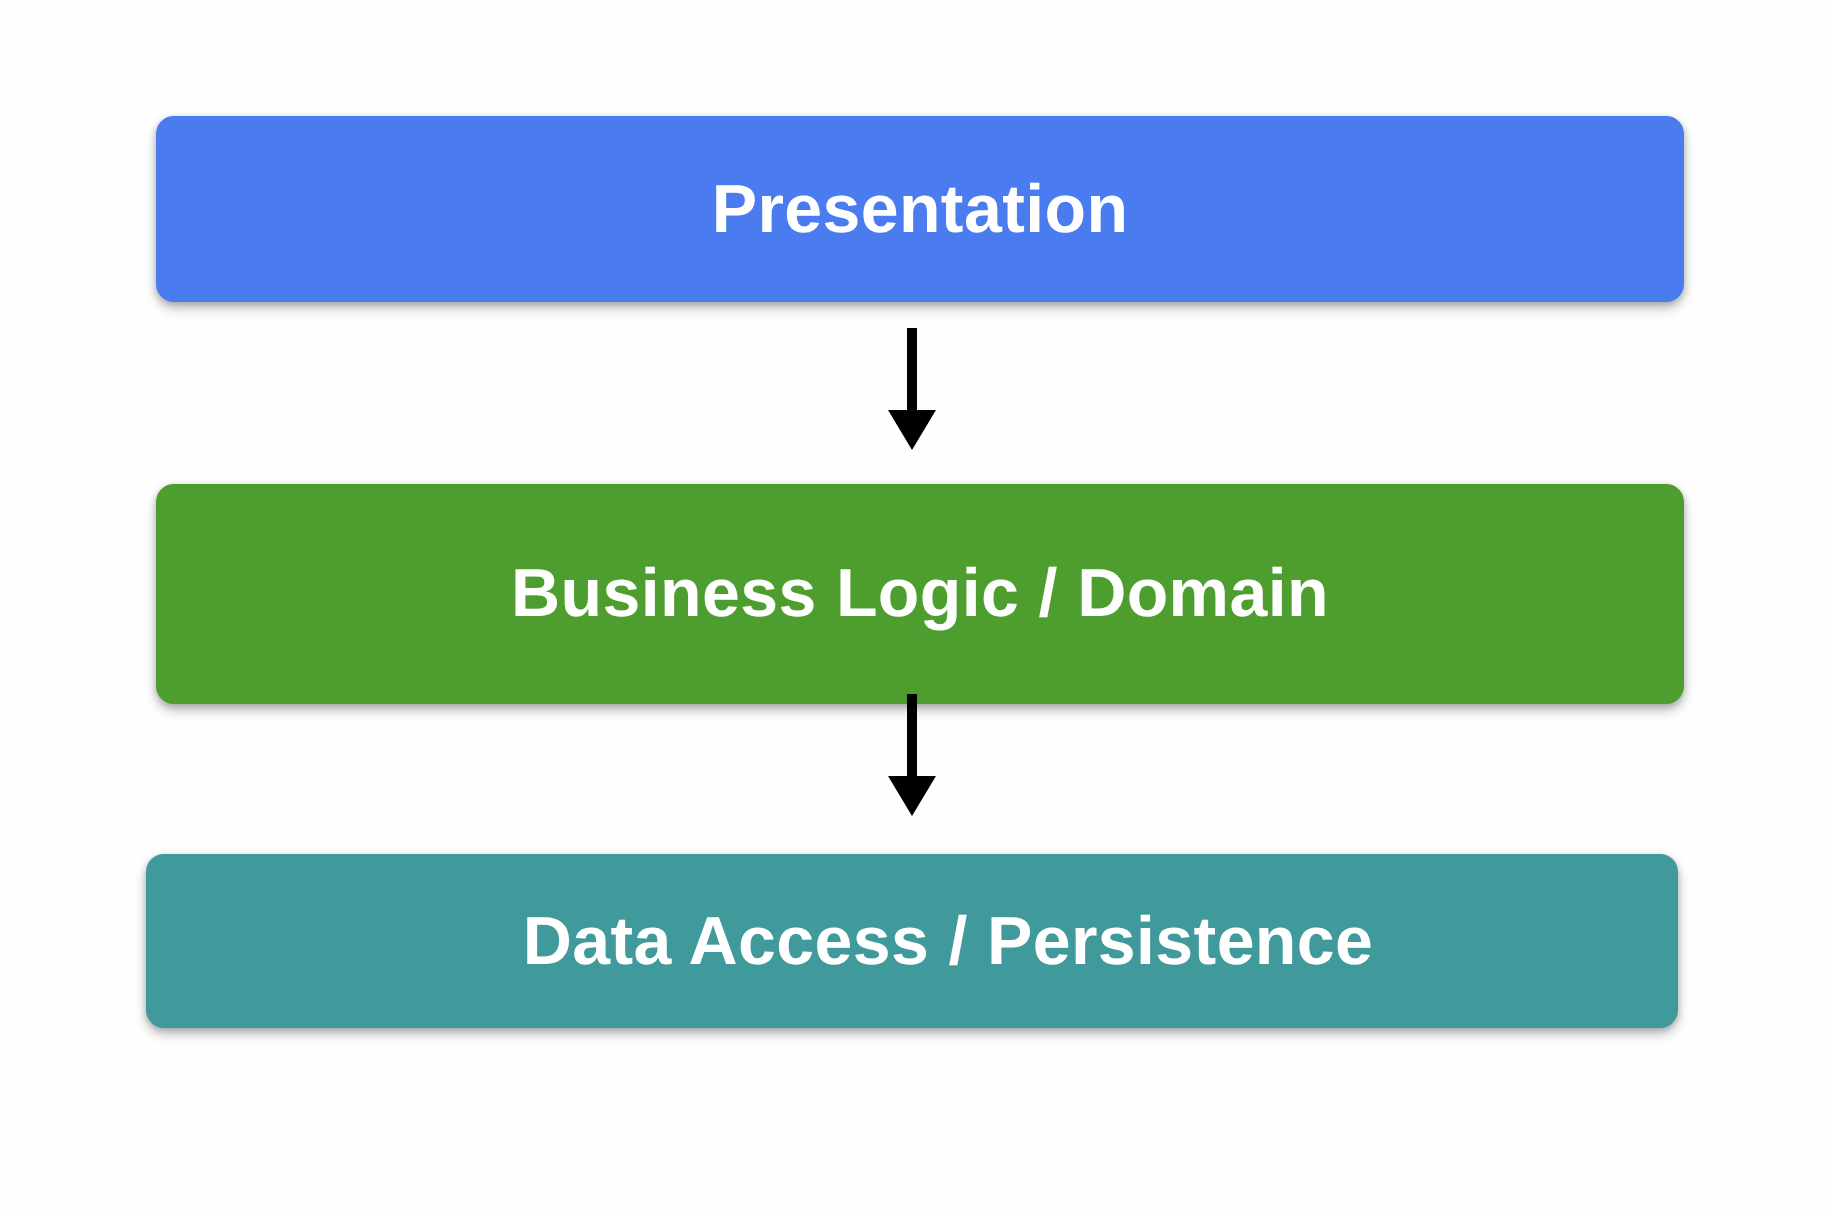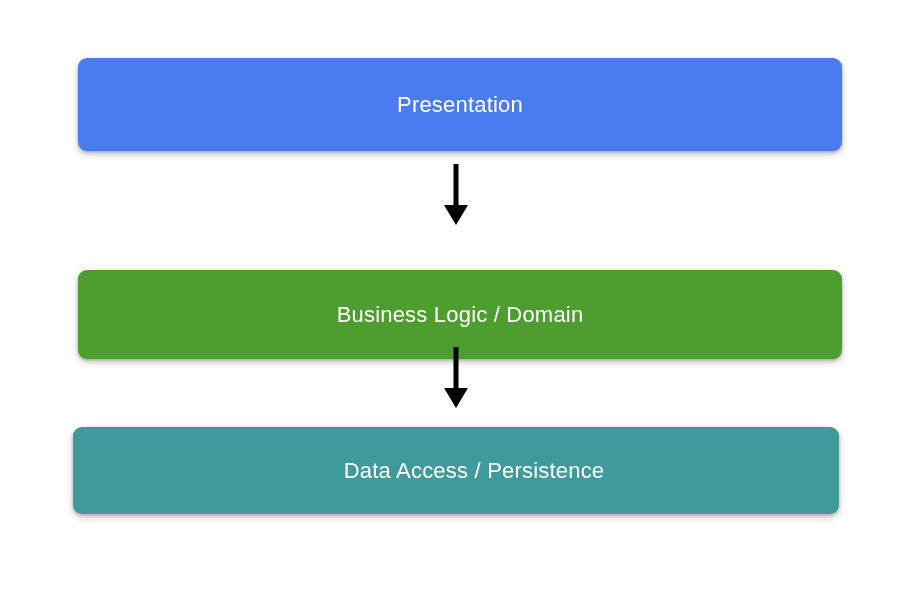--- a/index.html
+++ b/index.html
@@ -25,42 +25,41 @@
     display: flex;
     align-items: center;
     justify-content: center;
     border-radius: 9px;
     box-shadow: 0 3px 6px rgba(0,0,0,0.26), 0 1px 3px rgba(0,0,0,0.16);
     box-sizing: border-box;
   }
   .layer-label {
     color: #ffffff;
     font-family: "Liberation Sans", sans-serif;
-    font-size: 22px;
-    font-weight: 400;
+    font-size: 34px;
+    font-weight: 700;
     letter-spacing: 0.2px;
     line-height: 1;
     white-space: nowrap;
     text-align: center;
   }
 
   
   #box-presentation {
     left: 78px;
     top: 58px;
     width: 764px;
     height: 93px;
   }
   
   #box-business {
     left: 78px;
     top: 242px;
     width: 764px;
-    height: 89px;
-    margin-top: 28px;
+    height: 110px;
   }
   
   #box-data {
     left: 73px;
     top: 427px;
     width: 766px;
     height: 87px;
   }
 
   .arrow {

